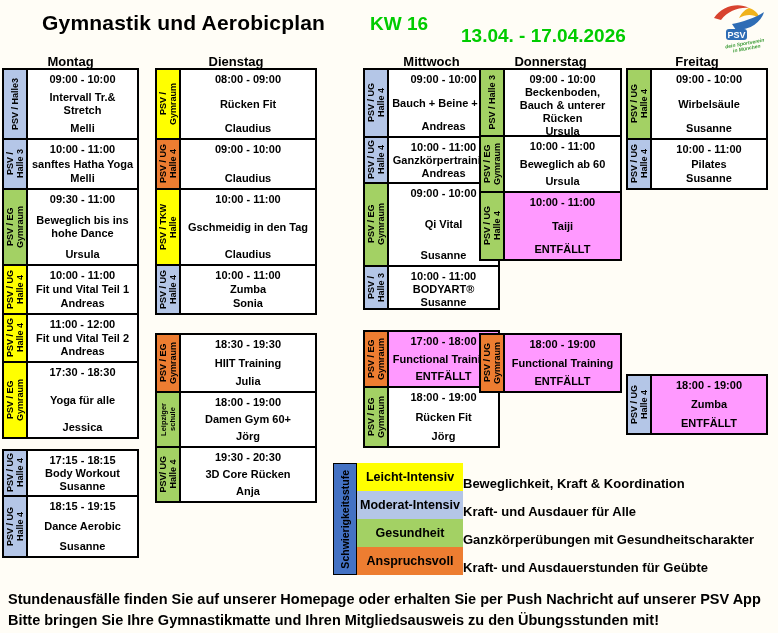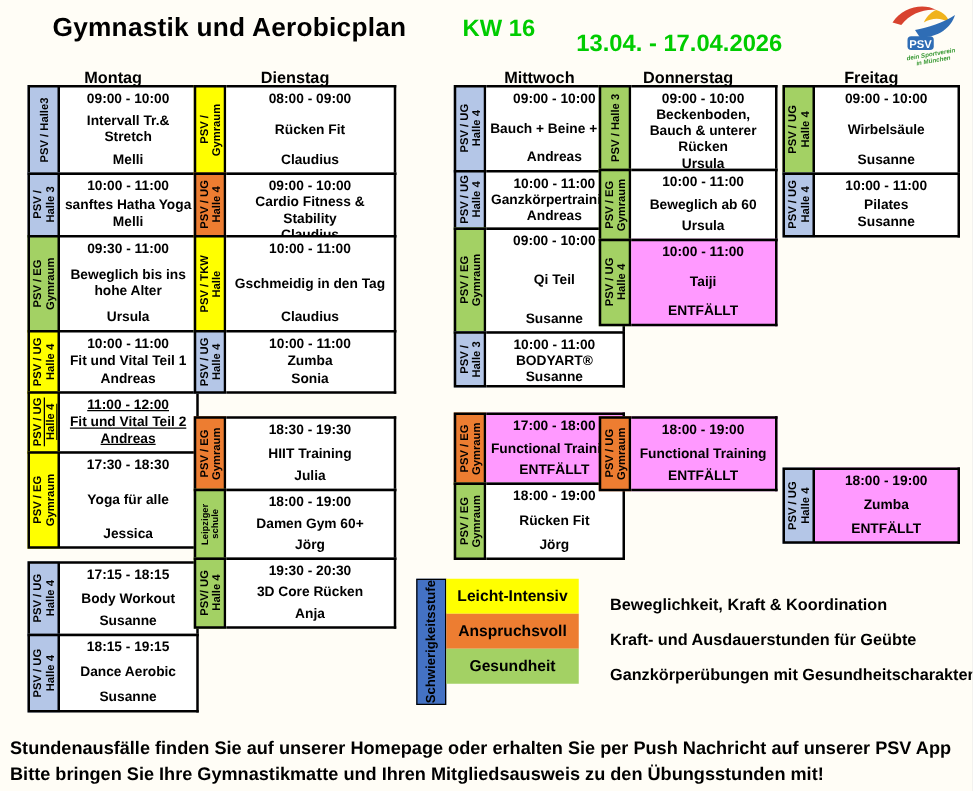--- a/index.html
+++ b/index.html
@@ -26,21 +26,21 @@
   .yellow{background:var(--yellow);} .blue{background:var(--blue);}
   .green{background:var(--green);}  .orange{background:var(--orange);}
   
   .legend{position:absolute;left:333px;top:463px;display:flex;}
   .legend-axis{width:24px;box-sizing:border-box;background:var(--axisblue);border:1px solid #000;
                display:flex;align-items:center;justify-content:center;}
   .legend-axis .vtext{font-size:10.5px;}
   .legend-row{display:flex;align-items:flex-end;height:28px;}
   .legend-box{width:106px;height:28px;display:flex;align-items:center;justify-content:center;
               font-size:12.5px;}
-  .legend-desc{margin-left:25px;font-size:13px;white-space:nowrap;}
+  .legend-desc{margin-left:0;font-size:13px;white-space:nowrap;}
   
   .footer{position:absolute;left:8px;top:589px;font-size:14.5px;line-height:21px;}
 </style>
 </head>
 <body>
 
 <div class="page">
 
   <div class="title">Gymnastik und Aerobicplan</div>
   <div class="week">KW 16</div>
@@ -50,21 +50,21 @@
     <path d="M6 17 C14 5 30 1 41 7 C31 6 20 10 13 19 Z" fill="#d8432f"></path>
     <path d="M41 7 C47 9 51 13 51 17 C45 13 38 13 31 17 C34 11 38 8 41 7 Z" fill="#f0b31c"></path>
     <path d="M24 23 C34 21 47 17 56 11 C53 21 43 29 28 29 Z" fill="#2f6db5"></path>
     <rect x="18" y="28" width="21" height="11" rx="3" fill="#2f6db5"></rect>
     <text x="28.5" y="37" text-anchor="middle" font-size="9" font-weight="bold" fill="#ffffff">PSV</text>
     <text x="37" y="44" text-anchor="middle" font-size="5" fill="#3a9a35" font-style="italic" transform="rotate(-10 37 44)">dein Sportverein</text>
     <text x="39" y="49" text-anchor="middle" font-size="5" fill="#3a9a35" font-style="italic" transform="rotate(-10 39 49)">in München</text>
   </svg>
 
   <div>
-      <div class="day-col" style="left: 22px; width: 137px;">
+      <div class="day-col" style="left: 2px; width: 137px;">
         <div class="day-header">Montag</div>
         <div class="card" style="height: 72px; margin-top: 0px;">
           <div class="lab blue">
             <span class="vtext">PSV / Halle3</span>
           </div>
           <div class="body">
             <div class="time">09:00 - 10:00</div>
             <div class="course">Intervall Tr.&amp; Stretch</div>
             <div class="who">Melli</div>
           </div>
@@ -80,36 +80,36 @@
             <div class="who">Melli</div>
           </div>
         </div>
         <div class="card" style="height: 78px; margin-top: -2px;">
           <div class="lab green">
             <span class="vtext">PSV / EG
 Gymraum</span>
           </div>
           <div class="body">
             <div class="time">09:30 - 11:00</div>
-            <div class="course">Beweglich bis ins hohe Alter</div>
+            <div class="course">Beweglich bis ins hohe Dance</div>
             <div class="who">Ursula</div>
           </div>
         </div>
         <div class="card" style="height: 51px; margin-top: -2px;">
           <div class="lab yellow">
             <span class="vtext">PSV / UG
 Halle 4</span>
           </div>
           <div class="body">
             <div class="time">10:00 - 11:00</div>
             <div class="course">Fit und Vital Teil 1</div>
             <div class="who">Andreas</div>
           </div>
         </div>
-        <div class="card" style="height: 50px; margin-top: -2px; text-decoration: underline;">
+        <div class="card" style="height: 50px; margin-top: -2px;">
           <div class="lab yellow">
             <span class="vtext">PSV / UG
 Halle 4</span>
           </div>
           <div class="body">
             <div class="time">11:00 - 12:00</div>
             <div class="course">Fit und Vital Teil 2</div>
             <div class="who">Andreas</div>
           </div>
         </div>
@@ -117,21 +117,21 @@
           <div class="lab yellow">
             <span class="vtext">PSV / EG
 Gymraum</span>
           </div>
           <div class="body">
             <div class="time">17:30 - 18:30</div>
             <div class="course">Yoga für alle</div>
             <div class="who">Jessica</div>
           </div>
         </div>
-        <div class="card" style="height: 60px; margin-top: 10px;">
+        <div class="card" style="height: 48px; margin-top: 10px;">
           <div class="lab blue">
             <span class="vtext">PSV / UG
 Halle 4</span>
           </div>
           <div class="body">
             <div class="time">17:15 - 18:15</div>
             <div class="course">Body Workout</div>
             <div class="who">Susanne</div>
           </div>
         </div>
@@ -160,21 +160,20 @@
             <div class="who">Claudius</div>
           </div>
         </div>
         <div class="card" style="height: 52px; margin-top: -2px;">
           <div class="lab orange">
             <span class="vtext">PSV / UG
 Halle 4</span>
           </div>
           <div class="body">
             <div class="time">09:00 - 10:00</div>
-            <div class="course">Cardio Fitness &amp; Stability</div>
             <div class="who">Claudius</div>
           </div>
         </div>
         <div class="card" style="height: 78px; margin-top: -2px;">
           <div class="lab yellow">
             <span class="vtext">PSV / TKW
 Halle</span>
           </div>
           <div class="body">
             <div class="time">10:00 - 11:00</div>
@@ -251,21 +250,21 @@
             <div class="who">Andreas</div>
           </div>
         </div>
         <div class="card" style="height: 85px; margin-top: -2px;">
           <div class="lab green">
             <span class="vtext">PSV / EG
 Gymraum</span>
           </div>
           <div class="body">
             <div class="time">09:00 - 10:00</div>
-            <div class="course">Qi Teil</div>
+            <div class="course">Qi Vital</div>
             <div class="who">Susanne</div>
           </div>
         </div>
         <div class="card" style="height: 45px; margin-top: -2px;">
           <div class="lab blue">
             <span class="vtext">PSV /
 Halle 3</span>
           </div>
           <div class="body">
             <div class="time">10:00 - 11:00</div>
@@ -383,26 +382,30 @@
   <div class="legend">
     <div class="legend-axis">
       <span class="vtext">Schwierigkeitsstufe</span>
     </div>
     <div>
         <div class="legend-row">
           <div class="legend-box yellow">Leicht-Intensiv</div>
           <div class="legend-desc">Beweglichkeit, Kraft &amp; Koordination</div>
         </div>
         <div class="legend-row">
-          <div class="legend-box orange">Anspruchsvoll</div>
-          <div class="legend-desc">Kraft- und Ausdauerstunden für Geübte</div>
+          <div class="legend-box blue">Moderat-Intensiv</div>
+          <div class="legend-desc">Kraft- und Ausdauer für Alle</div>
         </div>
         <div class="legend-row">
           <div class="legend-box green">Gesundheit</div>
           <div class="legend-desc">Ganzkörperübungen mit Gesundheitscharakter</div>
+        </div>
+        <div class="legend-row">
+          <div class="legend-box orange">Anspruchsvoll</div>
+          <div class="legend-desc">Kraft- und Ausdauerstunden für Geübte</div>
         </div>
       </div>
   </div>
 
   <div class="footer">
     <div>Stundenausfälle finden Sie auf unserer Homepage oder erhalten Sie per Push Nachricht auf unserer PSV App</div>
     <div>Bitte bringen Sie Ihre Gymnastikmatte und Ihren Mitgliedsausweis zu den Übungsstunden mit!</div>
   </div>
 
 </div>

